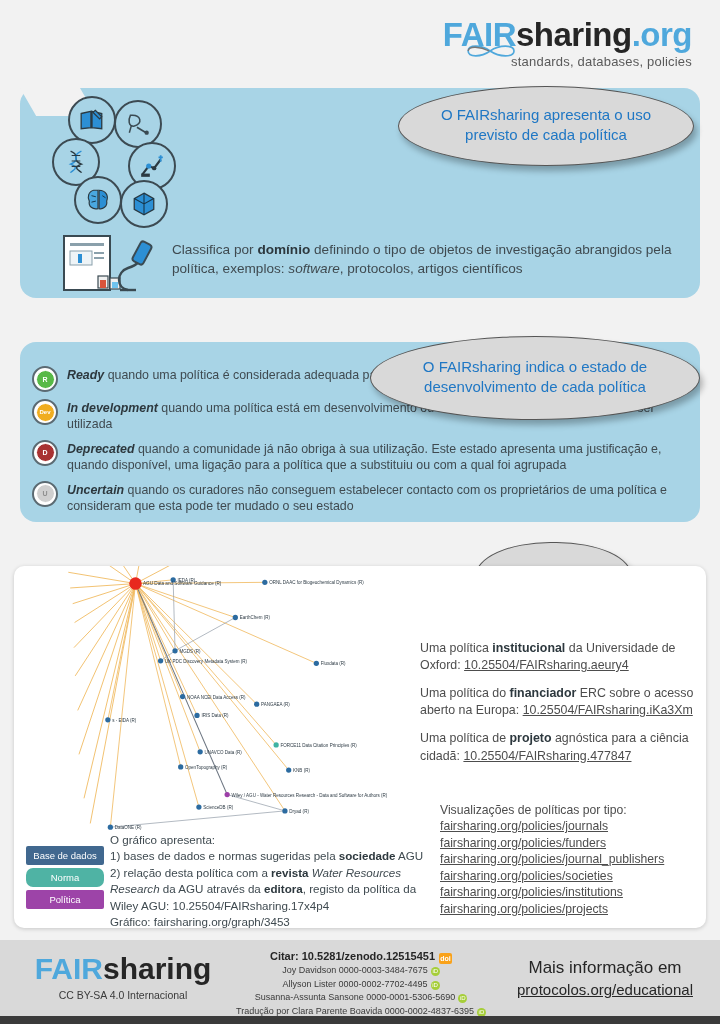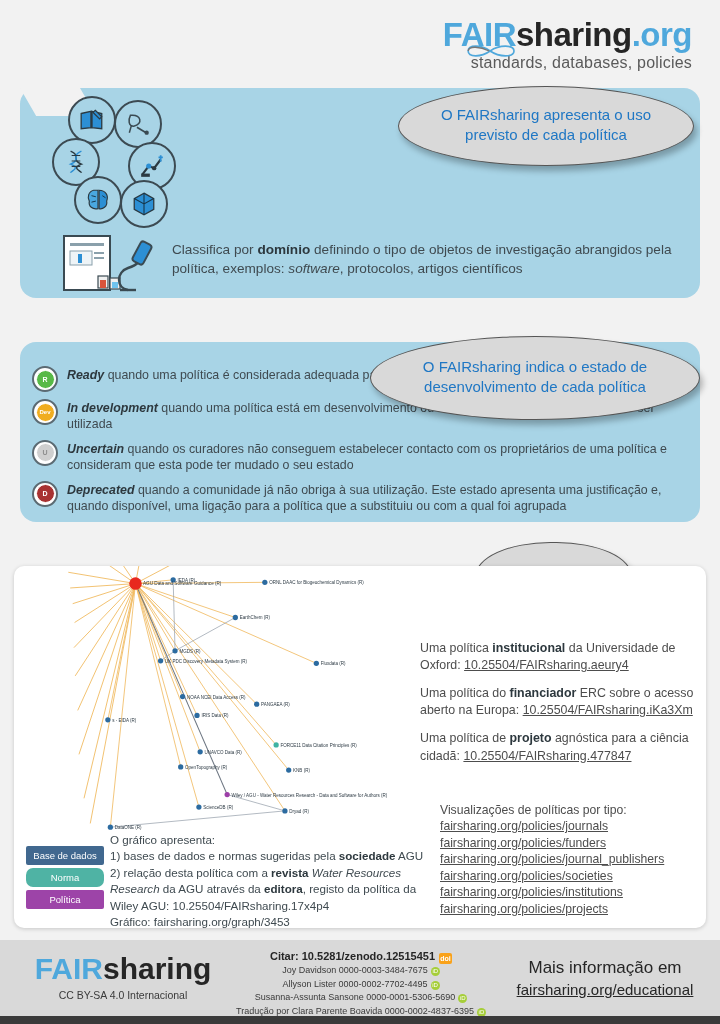--- a/index.html
+++ b/index.html
@@ -12,21 +12,21 @@
     position:relative;
   }
   .page{position:absolute;left:0;top:0;width:720px;height:1016px;}
 
   
   .logo{position:absolute;right:28px;top:18px;text-align:right;}
   .logo-main{font-size:33px;font-weight:700;letter-spacing:-.5px;line-height:1;}
   .logo-main .fair{color:#4fa8dc;}
   .logo-main .sharing{color:#262626;}
   .logo-main .org{color:#4fa8dc;}
-  .logo-sub{font-size:16px;color:#5a5a5a;margin-top:3px;letter-spacing:.2px;}
+  .logo-sub{font-size:13px;color:#5a5a5a;margin-top:3px;letter-spacing:.2px;}
   .logo-inf{position:absolute;right:200px;top:40px;width:56px;height:22px;}
 
   
   .panel{
     position:absolute;
     background:#a8d4e6;
     border-radius:16px;
   }
   .panel-a{left:20px;top:88px;width:680px;height:210px;}
   .panel-b{left:20px;top:342px;width:680px;height:180px;}
@@ -240,29 +240,29 @@
       <div class="st-text"><b>Ready</b><span> quando uma política é considerada adequada para utilização</span></div>
     </div>
     <div class="status-row">
       <div class="badge">
           <i style="background: rgb(240, 173, 32); font-size: 6px;">Dev</i>
         </div>
       <div class="st-text"><b>In development</b><span> quando uma política está em desenvolvimento ou num estado de evolução, mas pode ser utilizada</span></div>
     </div>
     <div class="status-row">
       <div class="badge">
+          <i style="background: rgb(168, 50, 50);">D</i>
+        </div>
+      <div class="st-text"><b>Deprecated</b><span>  quando a comunidade já não obriga à sua utilização. Este estado apresenta uma justificação e, quando disponível, uma ligação para a política que a substituiu ou com a qual foi agrupada</span></div>
+    </div>
+    <div class="status-row">
+      <div class="badge">
           <i style="background: rgb(207, 207, 207); color: rgb(141, 141, 141);">U</i>
         </div>
       <div class="st-text"><b>Uncertain</b><span> quando os curadores não conseguem estabelecer contacto com os proprietários de uma política e consideram que esta pode ter mudado o seu estado</span></div>
-    </div>
-    <div class="status-row">
-      <div class="badge">
-          <i style="background: rgb(168, 50, 50);">D</i>
-        </div>
-      <div class="st-text"><b>Deprecated</b><span>  quando a comunidade já não obriga à sua utilização. Este estado apresenta uma justificação e, quando disponível, uma ligação para a política que a substituiu ou com a qual foi agrupada</span></div>
     </div>
   </div>
 
   <div class="bubble bubble-2">
     <div>O FAIRsharing indica o estado de</div>
     <div>desenvolvimento de cada política</div>
   </div>
 
   <div class="bubble bubble-3">
     <span>Exemplos</span>
@@ -384,18 +384,18 @@
     <div class="f-cite">
       <div class="ttl"><span>Citar: 10.5281/zenodo.12515451</span><span class="doi-chip">doi</span></div>
       <div class="auth"><span>Joy Davidson 0000-0003-3484-7675</span><span class="orcid">iD</span></div>
       <div class="auth"><span>Allyson Lister 0000-0002-7702-4495</span><span class="orcid">iD</span></div>
       <div class="auth"><span>Susanna-Assunta Sansone 0000-0001-5306-5690</span><span class="orcid">iD</span></div>
       <div class="auth"><span>Tradução por Clara Parente Boavida  0000-0002-4837-6395</span><span class="orcid">iD</span></div>
     </div>
 
     <div class="f-more">
       <div class="m1">Mais informação em</div>
-      <div class="m2">fairsharing.org/educational</div>
+      <div class="m2">protocolos.org/educational</div>
     </div>
   </div>
   <div class="footer-bar"></div>
 
 </div>
 
 </body></html>

